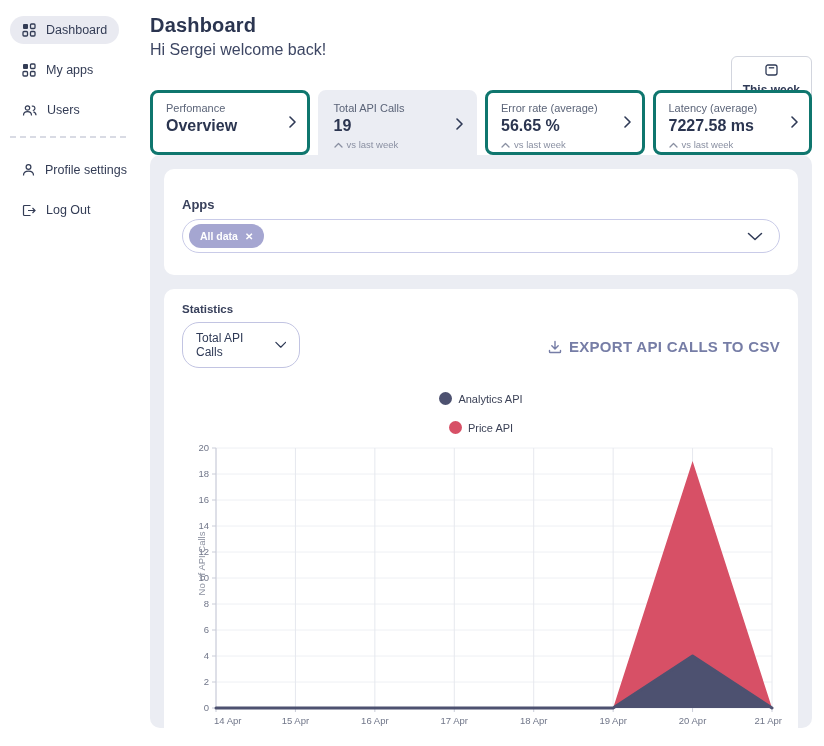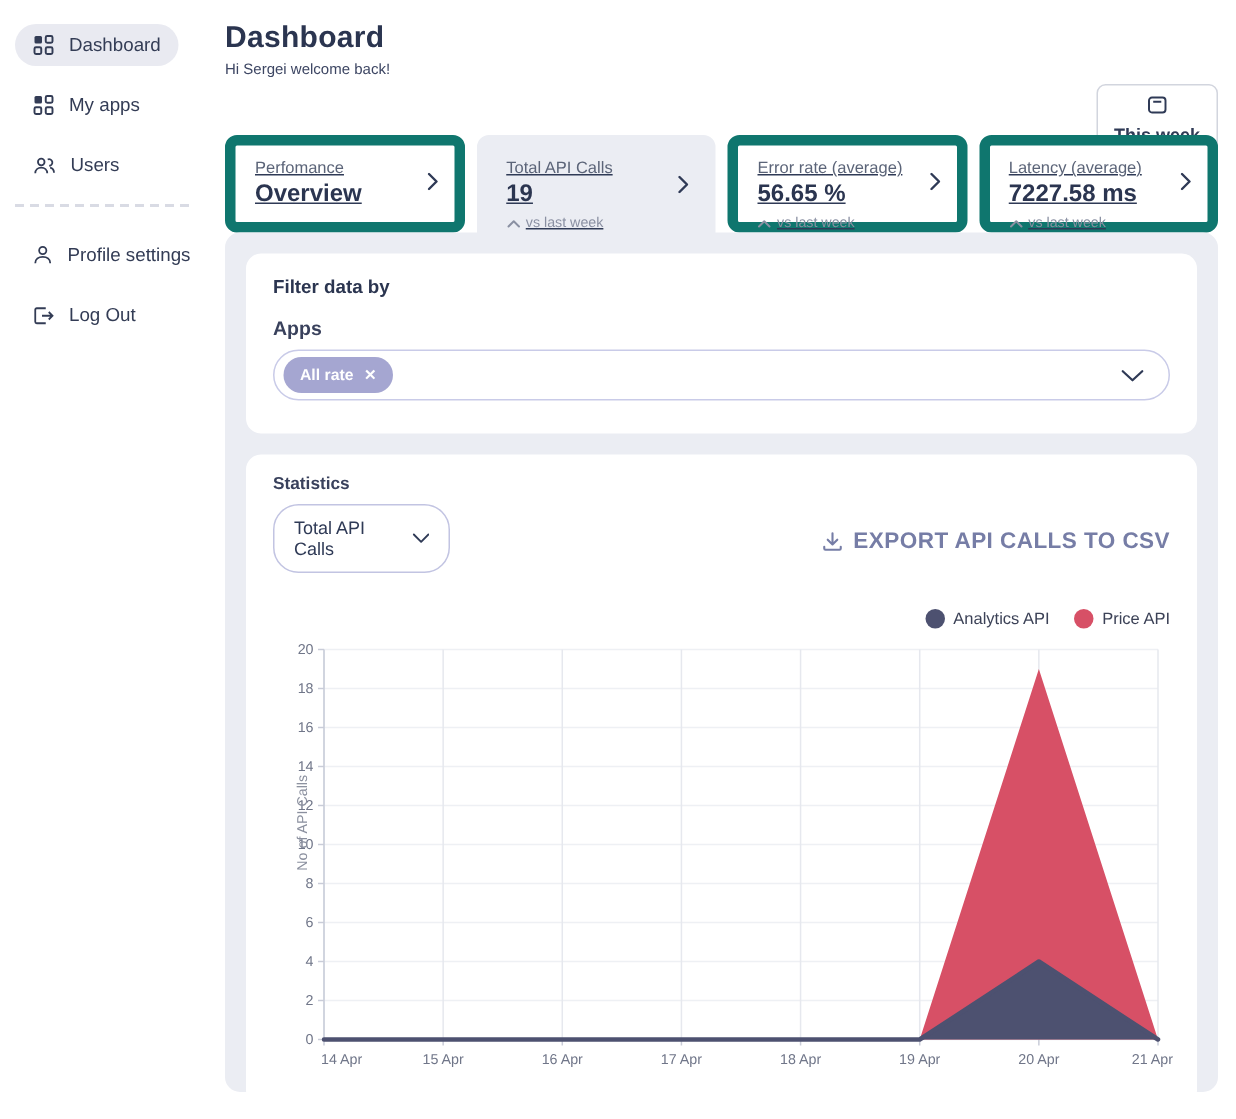--- a/index.html
+++ b/index.html
@@ -8,26 +8,26 @@
   
   .sidebar { position:absolute; left:0; top:0; width:142px; height:100%; padding-top:16px; background:#fff; }
   .side-item { display:flex; align-items:center; gap:10px; padding:7px 12px; margin:0 0 12px 10px; font-size:12.5px; color:#333c55; width:fit-content; border-radius:16px; cursor:pointer; }
   .side-item.active { background:#e9eaf1; }
   .side-item svg { flex:0 0 auto; }
   .side-divider { border-top:2px dashed #d9dbe4; margin:6px 10px 18px 10px; width:116px; }
 
   
   .main { position:absolute; left:142px; top:0; right:0; bottom:0; }
   .page-title { position:absolute; left:8px; top:14px; font-size:20px; font-weight:700; color:#2b3550; letter-spacing:.2px; }
-  .page-subtitle { position:absolute; left:8px; top:41px; font-size:10px; color:#3d4663; }
+  .page-subtitle { position:absolute; left:8px; top:41px; font-size:16px; color:#3d4663; }
   .week-btn { position:absolute; right:12px; top:56px; display:flex; align-items:center; gap:7px; padding:6px 11px; background:#fff; border:1px solid #d2d5de; border-radius:6px; font-size:12px; font-weight:700; color:#2f3a56; cursor:pointer;flex-direction:column; }
 
   
   .tabs { position:absolute; top:90px; left:8px; right:12px; display:flex; gap:8px; }
-  .tab { position:relative; flex:1; height:65px; background:#fff; border:7px solid #0f766e; border-radius:8px; padding:9px 26px 9px 13px; cursor:pointer;text-decoration:underline; }
+  .tab { position:relative; flex:1; height:65px; background:#fff; border:3px solid #0f766e; border-radius:8px; padding:9px 26px 9px 13px; cursor:pointer; }
   .tab.active { background:#ebedf3; border-color:#ebedf3; height:69px; border-radius:8px 8px 0 0; z-index:2; }
   .tab-label { font-size:11px; color:#5b6478; }
   .tab-value { font-size:16px; font-weight:700; color:#2b3550; margin-top:3px; }
   .tab-note { display:flex; align-items:center; gap:4px; font-size:9.5px; color:#8a90a2; margin-top:4px; }
   .tab-chevron { position:absolute; right:11px; top:50%; transform:translateY(-50%); }
 
   
   .panel { position:absolute; top:155px; left:8px; right:12px; height:573px; background:#ebedf3; border-radius:10px; padding:14px; z-index:1; }
   .card { background:#fff; border-radius:10px; }
   .filter-card { padding:15px 18px 22px 18px; }
@@ -38,21 +38,21 @@
   .chip-x { font-size:10px; cursor:pointer; }
   .apps-chevron { margin-left:auto; cursor:pointer; display:flex; }
 
   .stats-card { margin-top:14px; padding:14px 18px 16px 18px; }
   .controls { display:flex; gap:24px; }
   .control-label { font-size:11.5px; font-weight:700; color:#39415c; }
   .select { margin-top:7px; border:1px solid #c2c4e2; border-radius:17px; padding:8px 13px; font-size:12px; color:#2f3a56; display:flex; align-items:center; justify-content:space-between; gap:10px; cursor:pointer; background:#fff; }
   .sel-statistics { width:118px; } .sel-time { width:108px; } .sel-split { width:112px; }
   .export-link { margin-left:auto; margin-top:22px; display:flex; align-items:center; gap:7px; font-size:15px; font-weight:700; letter-spacing:.3px; color:#767da6; cursor:pointer; }
 
-  .legend { display:flex; justify-content:flex-end; align-items:center; gap:16px; margin-top:24px; font-size:11px; color:#3c4257; }
+  .legend { display:flex; justify-content:flex-end; align-items:center; gap:16px; margin-top:24px; font-size:11px; color:#3c4257;flex-direction:column; }
   .legend-item { display:flex; align-items:center; gap:6px; }
   .legend-dot { width:13px; height:13px; border-radius:50%; }
 
   .chart-wrap { position:relative; margin-top:6px; }
   .y-axis-label { position:absolute; left:-12px; top:118px; transform:rotate(-90deg); transform-origin:center; font-size:9.5px; color:#8a8f9e; white-space:nowrap; }
   #chart-svg { display:block; overflow:visible; }
   #chart-svg text { font-family:"Liberation Sans", sans-serif; }
 </style>
 </head>
 <body>
@@ -159,25 +159,24 @@
       </div>
       <span class="tab-chevron"><svg width="7" height="12" viewBox="0 0 7 12">
             <polyline points="1,1 6,6 1,11" fill="none" stroke="#2f3a56" stroke-width="1.6" stroke-linecap="round" stroke-linejoin="round"></polyline>
           </svg></span>
     </div>
   </div>
 
   <div class="panel">
 
     <div class="card filter-card">
-      <div class="filter-heading">Filter data by</div>
       <div class="apps-label">Apps</div>
       <div class="apps-input">
         <span class="chip">
-          <span>All rate</span>
+          <span>All data</span>
           <span class="chip-x">✕</span>
         </span>
         <span class="apps-chevron">
             <svg width="16" height="9" viewBox="0 0 16 9">
               <polyline points="1.5,1.5 8,7.5 14.5,1.5" fill="none" stroke="#2f3a56" stroke-width="1.5" stroke-linecap="round" stroke-linejoin="round"></polyline>
             </svg>
           </span>
       </div>
     </div>
 

